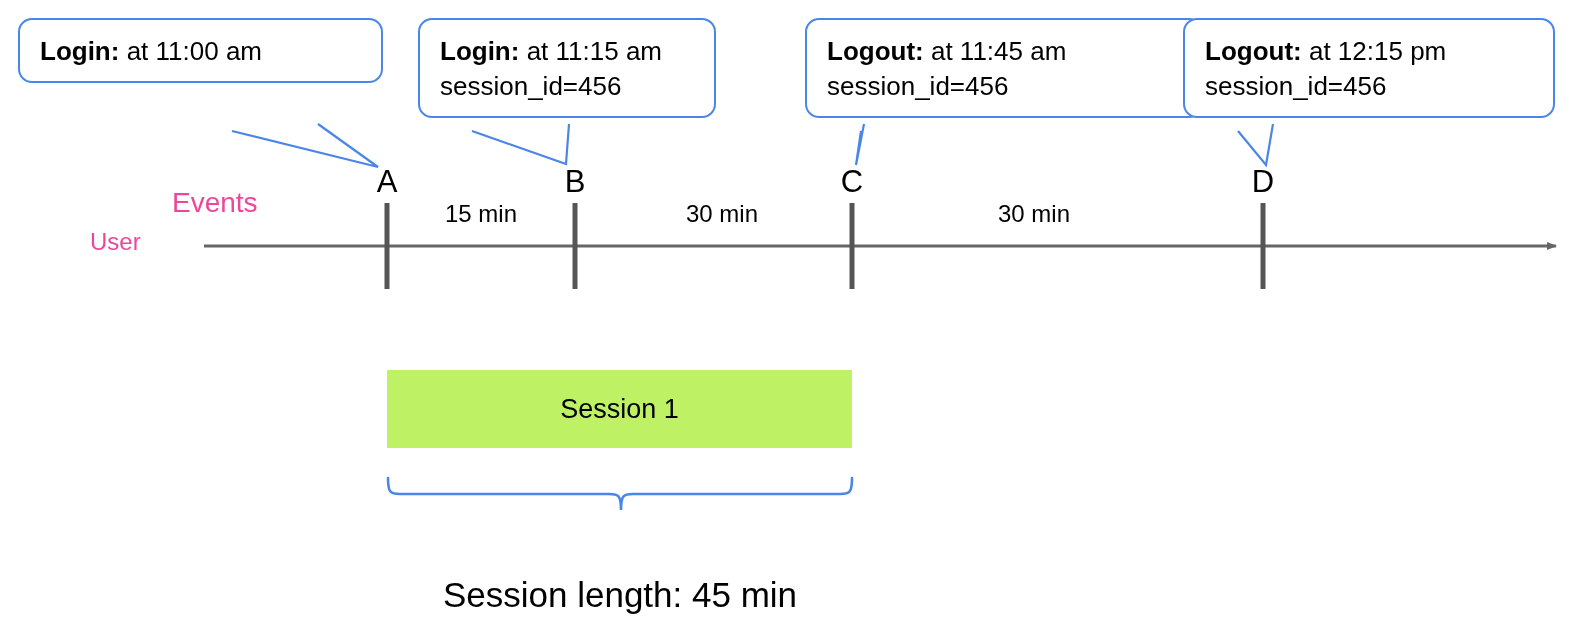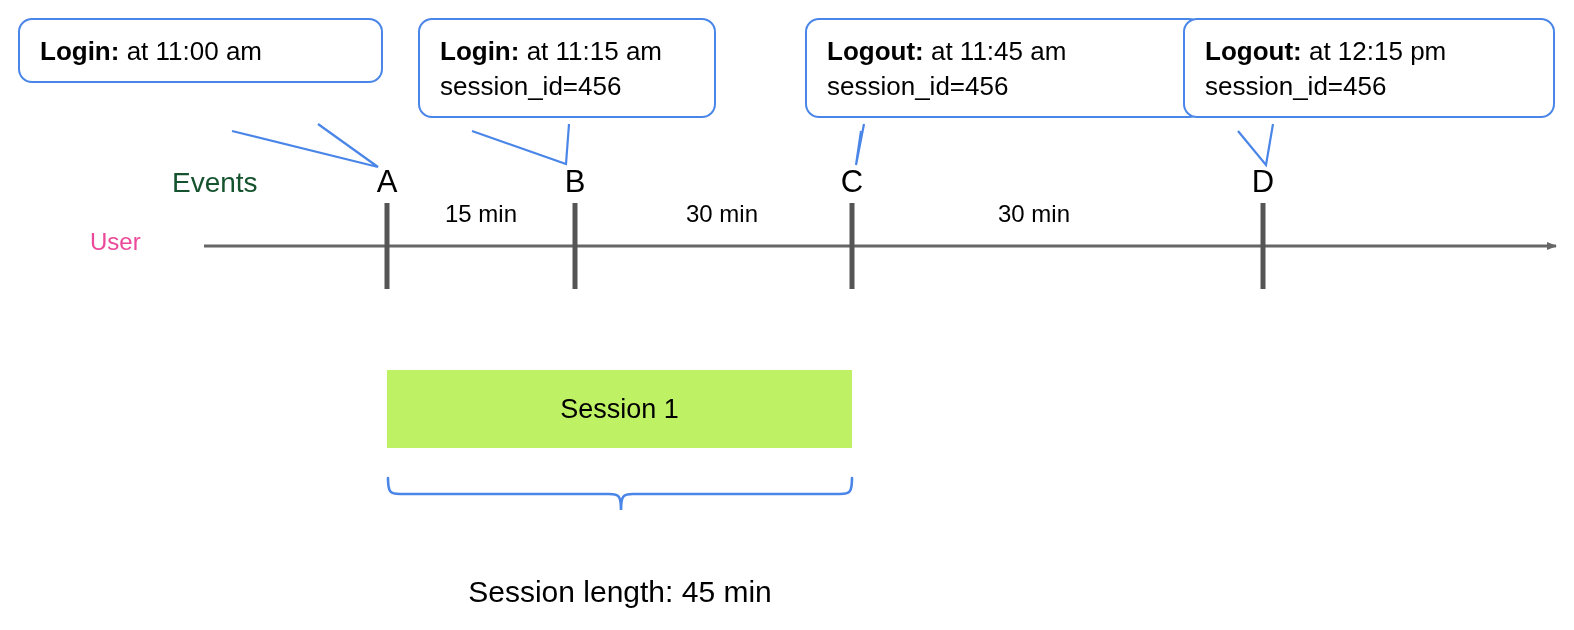--- a/index.html
+++ b/index.html
@@ -50,22 +50,23 @@
   
   .axis-label {
     position: absolute;
     font-size: 24px;
     color: #ec4899;
     white-space: nowrap;
   }
   .events-label {
     position: absolute;
     font-size: 28px;
-    color: #14532d;
+    color: #ec4899;
     white-space: nowrap;
+    margin-top: 20px;
   }
   .event-letter {
     position: absolute;
     font-size: 31px;
     color: #000000;
     text-align: center;
     white-space: nowrap;
     transform: translateX(-50%);
   }
   .gap-label {
@@ -83,21 +84,21 @@
     background: #bef264;
     display: flex;
     align-items: center;
     justify-content: center;
     font-size: 27px;
     color: #000000;
   }
 
   .session-caption {
     position: absolute;
-    font-size: 30px;
+    font-size: 35px;
     color: #000000;
     text-align: right;
     white-space: nowrap;
     transform: translateX(-50%);
   }
 </style>
 </head>
 <body>
 
 <div id="diagram-root">

